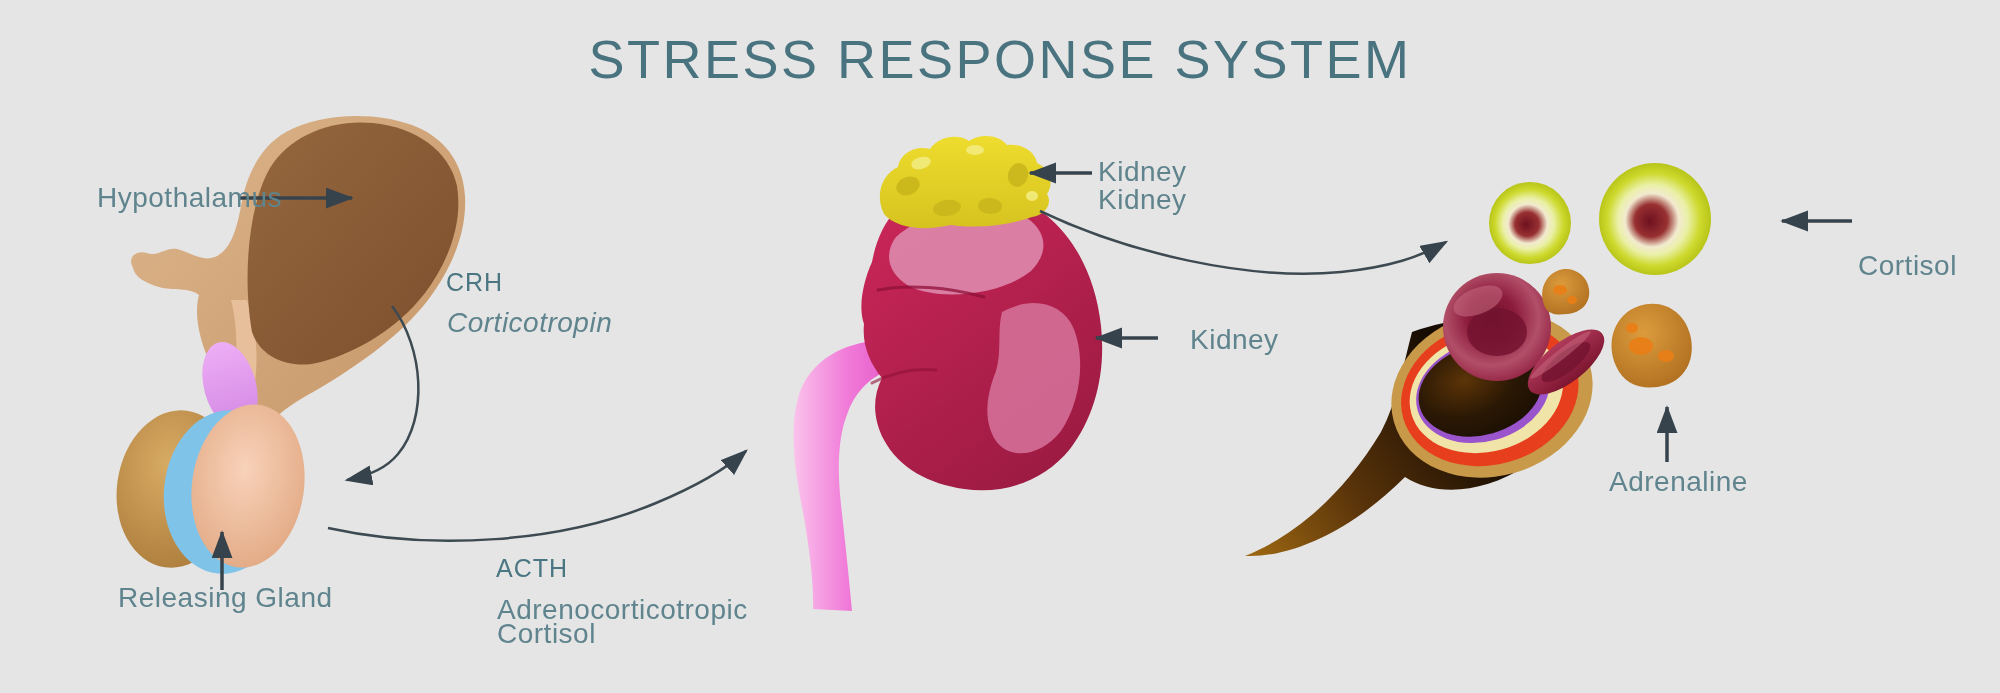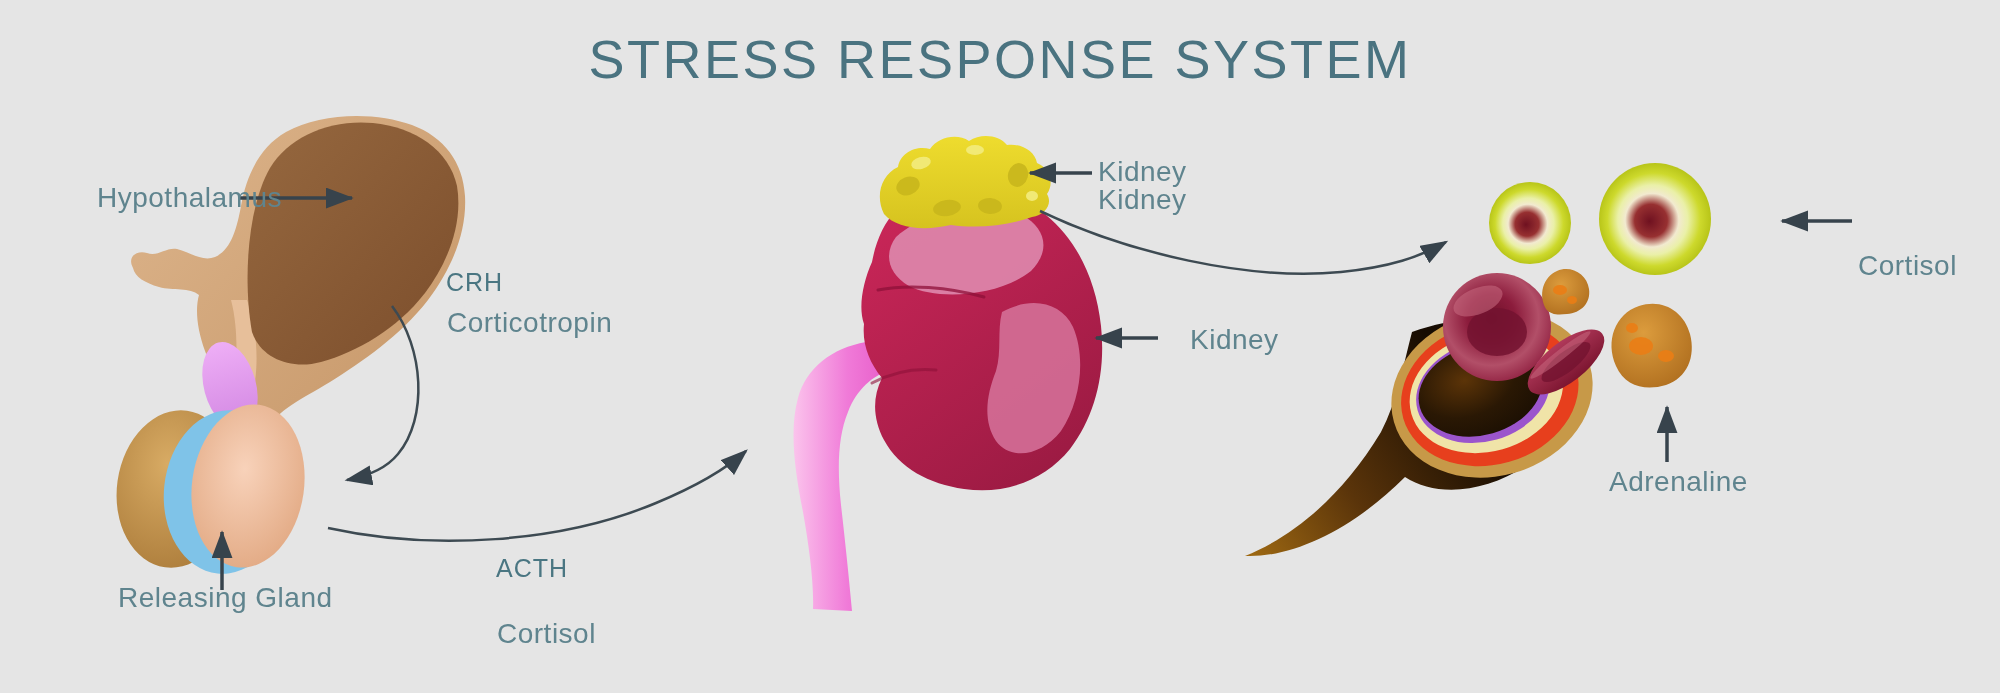--- a/index.html
+++ b/index.html
@@ -200,23 +200,24 @@
     <path d="M 1667 462 L 1667 407" stroke="#37434c" stroke-width="3.5" marker-end="url(#ah)"></path>
   </g>
 </svg>
 
   <div id="title">STRESS RESPONSE SYSTEM</div>
 
   <div class="lbl" style="left:54px;top:184px;margin-left:43px;">Hypothalamus</div>
   <div class="lbl" style="left:118px;top:584px;">Releasing Gland</div>
 
   <div class="hormone-abbr" style="left:446px;top:270px;">CRH</div>
-  <div class="lbl" style="left:447px;top:309px;">Corticotropin</div>
+  <div class="lbl" style="left:447px;top:309px;font-style:italic;">Corticotropin</div>
 
   <div class="hormone-abbr" style="left:496px;top:556px;">ACTH</div>
+  <div class="lbl" style="left:497px;top:596px;">Adrenocorticotropic</div>
   <div class="lbl" style="left:497px;top:620px;">Cortisol</div>
 
   <div class="lbl" style="left:1098px;top:158px;">Kidney</div>
   <div class="lbl" style="left:1098px;top:186px;">Kidney</div>
   <div class="lbl" style="left:1190px;top:326px;">Kidney</div>
   <div class="lbl" style="left:1858px;top:208px;margin-top:44px;">Cortisol</div>
   <div class="lbl" style="left:1609px;top:468px;">Adrenaline</div>
 </div>
 
 </body></html>

